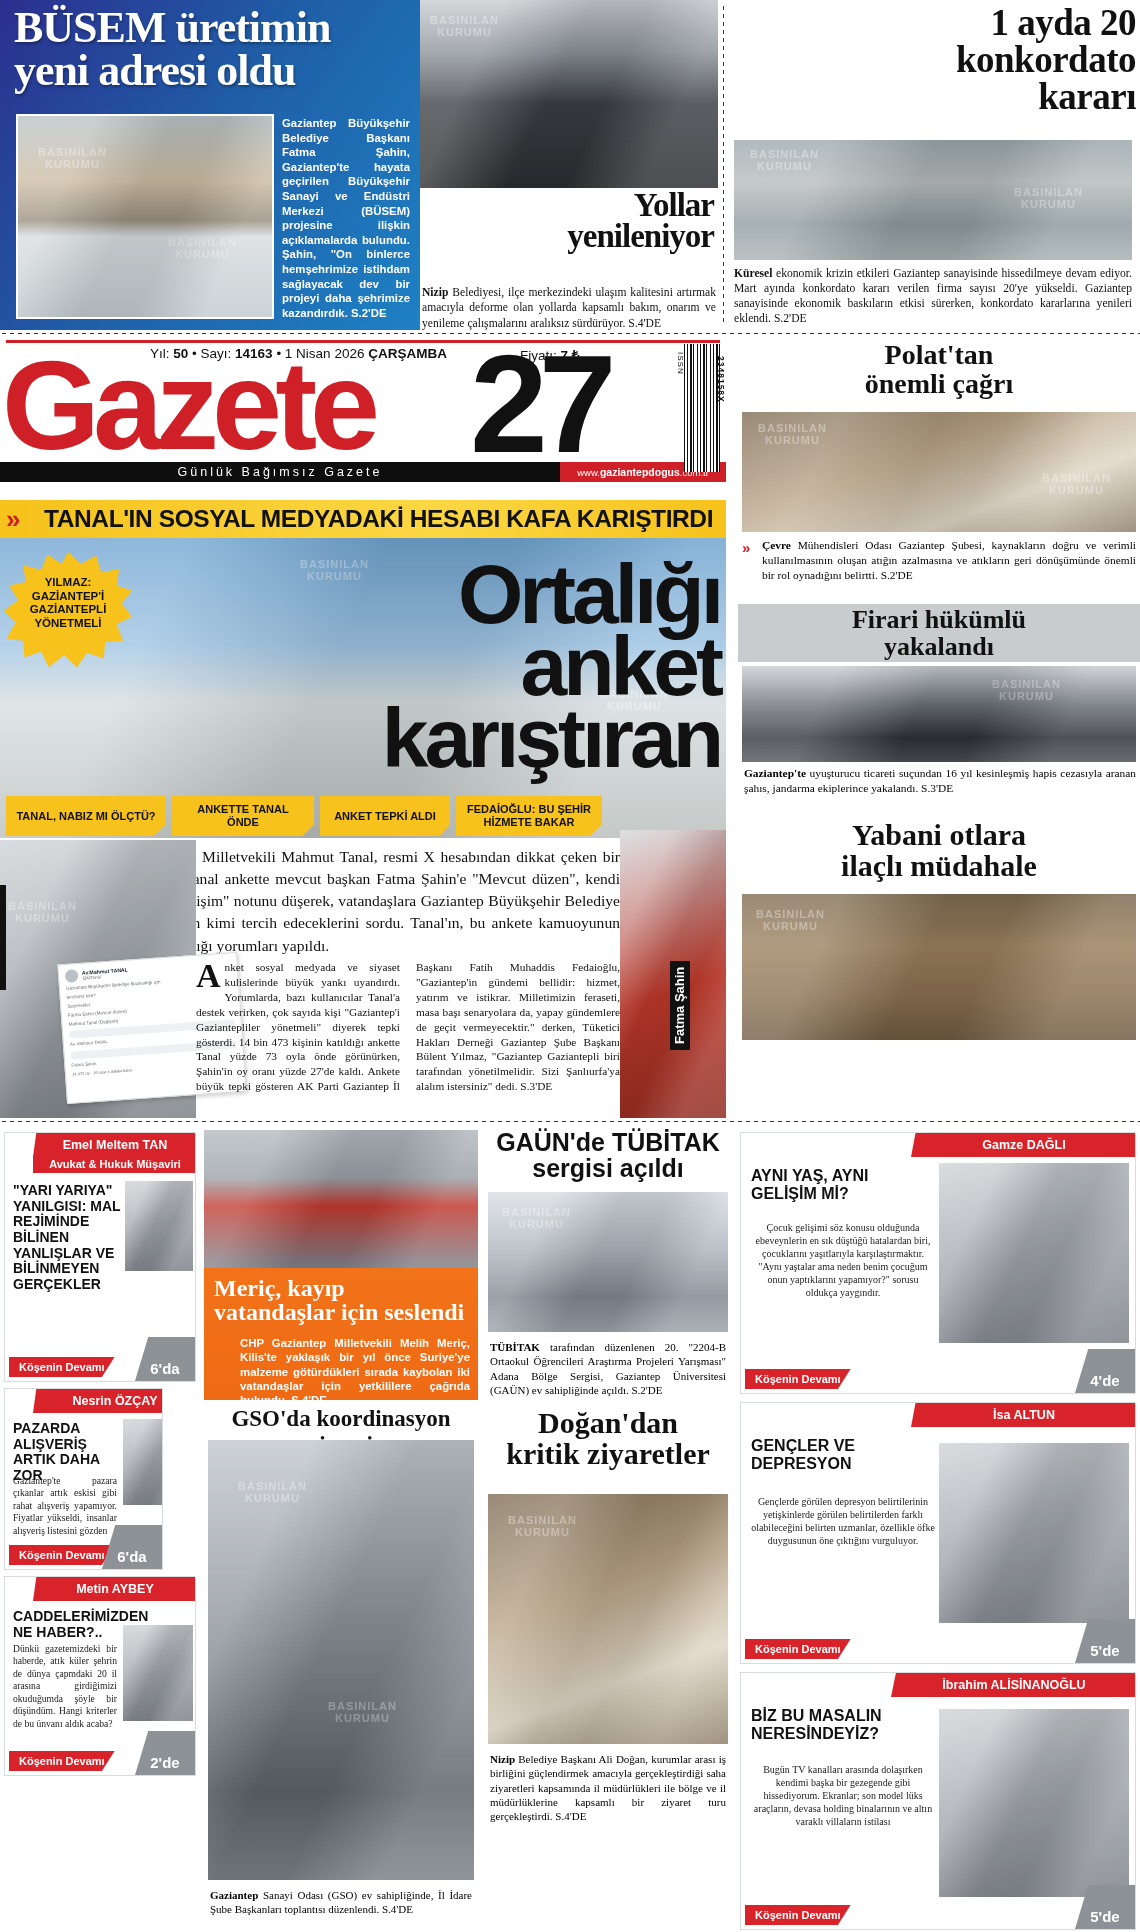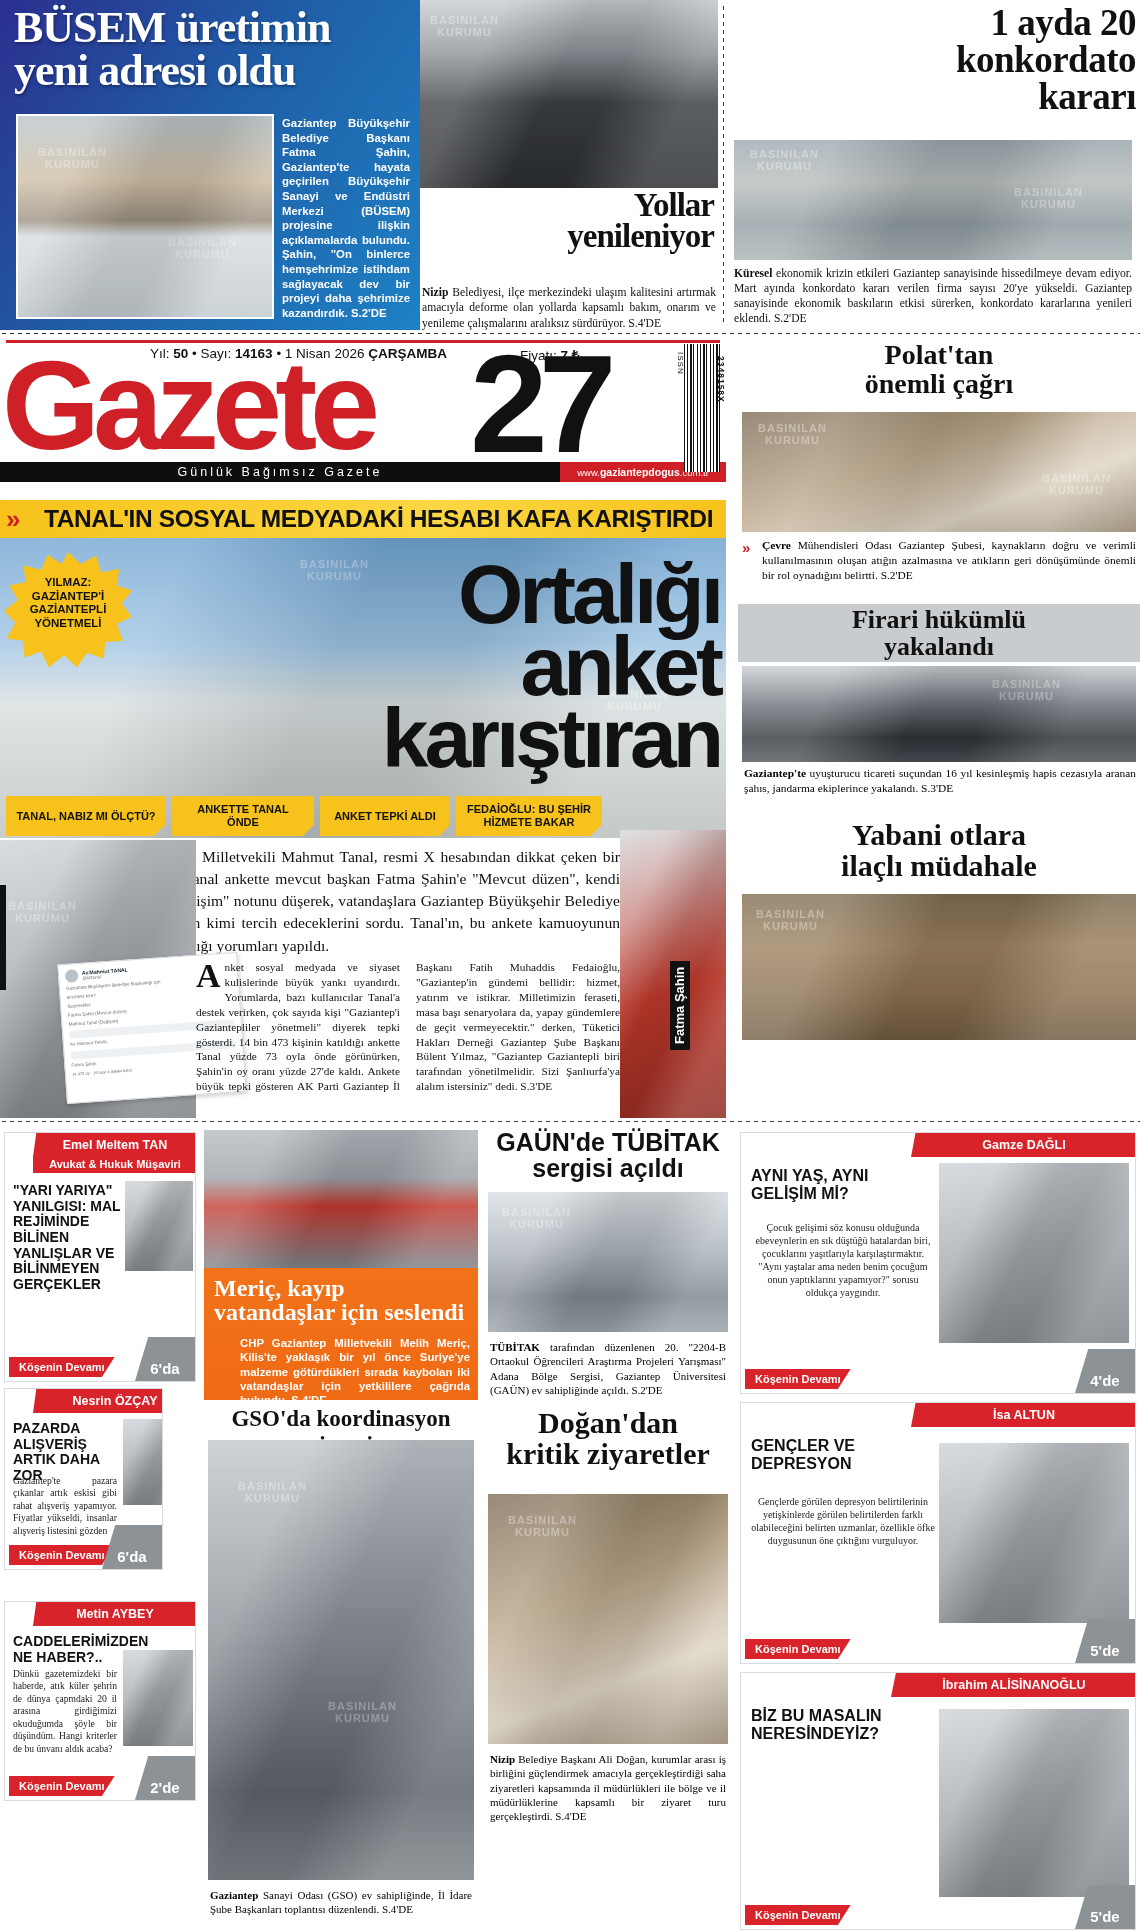--- a/index.html
+++ b/index.html
@@ -398,21 +398,21 @@
 
   <div class="cc" style="left:4px;top:1388px;width:159px;height:182px;">
     <div class="cc-name" style="left:28px;width:164px;">Nesrin ÖZÇAY</div>
     <div class="cc-title" style="left:8px;top:32px;width:104px;">PAZARDA ALIŞVERİŞ ARTIK DAHA ZOR</div>
     <div class="cc-av photo ph-portrait" style="left:118px;top:30px;width:70px;height:86px;"></div>
     <div class="cc-body" style="left:8px;top:86px;width:104px;">Gaziantep'te pazara çıkanlar artık eskisi gibi rahat alışveriş yapamıyor. Fiyatlar yükseldi, insanlar alışveriş listesini gözden</div>
     <div class="cc-more">Köşenin Devamı</div>
     <div class="cc-page">6'da</div>
   </div>
 
-  <div class="cc" style="left:4px;top:1576px;width:192px;height:200px;margin-top:25px;">
+  <div class="cc" style="left:4px;top:1576px;width:192px;height:200px;">
     <div class="cc-name" style="left:28px;width:164px;">Metin AYBEY</div>
     <div class="cc-title" style="left:8px;top:32px;width:104px;">CADDELERİMİZDEN NE HABER?..</div>
     <div class="cc-av photo ph-portrait" style="left:118px;top:48px;width:70px;height:96px;"></div>
     <div class="cc-body" style="left:8px;top:66px;width:104px;">Dünkü gazetemizdeki bir haberde, atık küler şehrin de dünya çapmdaki 20 il arasına girdiğimizi okuduğumda şöyle bir düşündüm. Hangi kriterler de bu ünvanı aldık acaba?</div>
     <div class="cc-more">Köşenin Devamı</div>
     <div class="cc-page">2'de</div>
   </div>
 
   <div class="meric">
     <div class="meric-ph photo ph-protest"></div>
@@ -469,17 +469,18 @@
     <div class="cc-av photo ph-portrait" style="left:198px;top:40px;width:190px;height:180px;"></div>
     <div class="cc-body" style="left:10px;top:92px;width:184px;font-size:10px;text-align:center;">Gençlerde görülen depresyon belirtilerinin yetişkinlerde görülen belirtilerden farklı olabileceğini belirten uzmanlar, özellikle öfke duygusunun öne çıktığını vurguluyor.</div>
     <div class="cc-more">Köşenin Devamı</div>
     <div class="cc-page">5'de</div>
   </div>
 
   <div class="cc" style="left:740px;top:1672px;width:396px;height:258px;">
     <div class="cc-name" style="left:150px;width:246px;">İbrahim ALİSİNANOĞLU</div>
     <div class="cc-title" style="left:10px;top:34px;width:180px;font-size:16px;">BİZ BU MASALIN NERESİNDEYİZ?</div>
     <div class="cc-av photo ph-portrait" style="left:198px;top:36px;width:190px;height:188px;"></div>
+    <div class="cc-body" style="left:10px;top:90px;width:184px;font-size:10px;text-align:center;">Bugün TV kanalları arasında dolaşırken kendimi başka bir gezegende gibi hissediyorum. Ekranlar; son model lüks araçların, devasa holding binalarının ve altın varaklı villaların istilası</div>
     <div class="cc-more">Köşenin Devamı</div>
     <div class="cc-page">5'de</div>
   </div>
 
 </div>
 
 </body></html>

